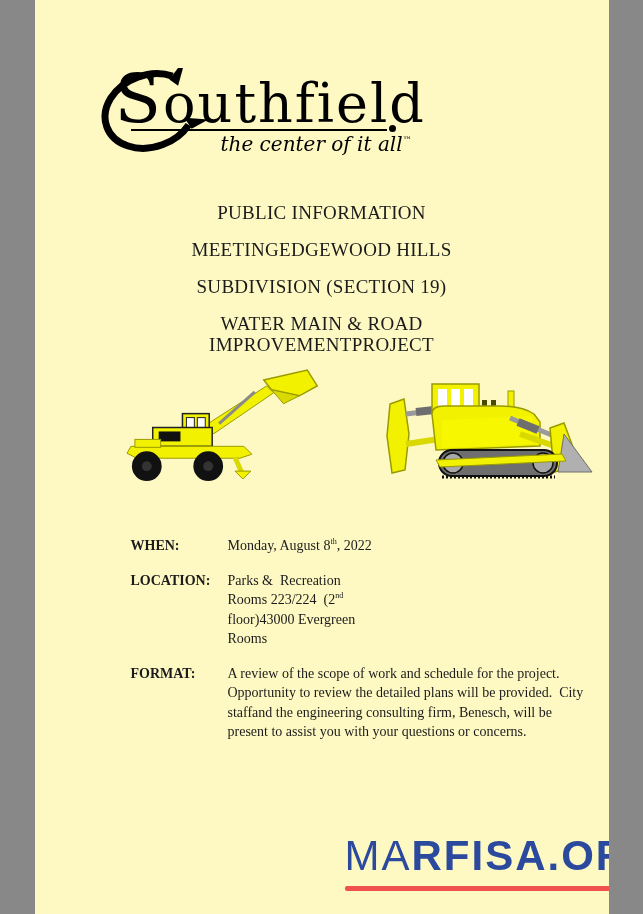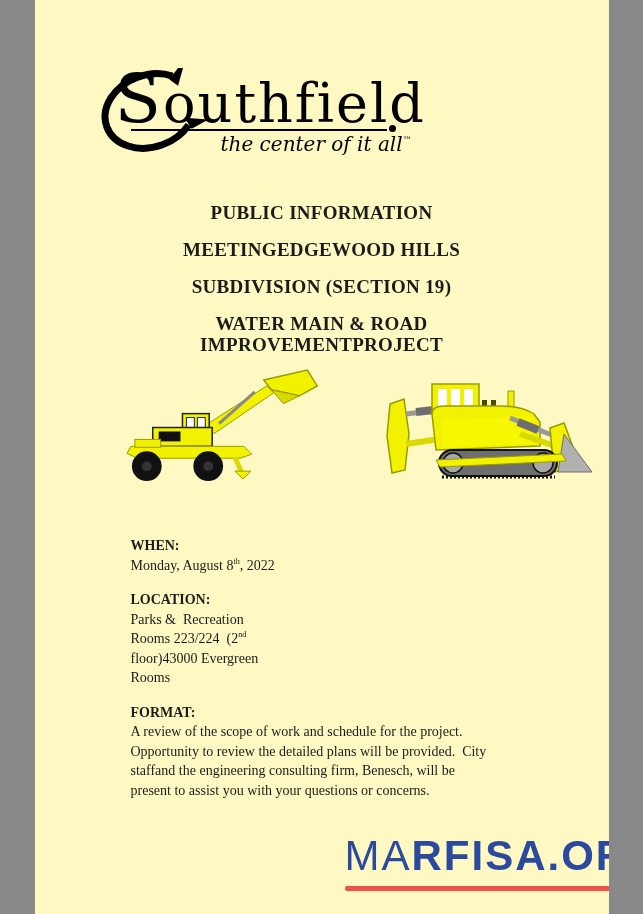--- a/index.html
+++ b/index.html
@@ -22,30 +22,30 @@
   .logo .rule { position:absolute; left:30px; top:61px; width:256px; border-top:2px solid #000; }
   .logo .period-dot { position:absolute; left:288px; top:57px; width:7px; height:7px; border-radius:50%; background:#000; }
   .logo .tagline {
     position:absolute; left:120px; top:64px; width:178px; text-align:center;
     font-family:"DejaVu Serif", serif; font-style:italic; font-size:20px; color:#000; white-space:nowrap;
   }
   .logo .tagline sup { font-size:9px; font-style:normal; vertical-align:super; }
 
   
   .title { position:absolute; left:0; top:202px; width:100%; text-align:center;
-           font-weight:bold; font-size:19px; letter-spacing:0.3px; color:#1b1b1b; }
+           font-weight:normal; font-size:19px; letter-spacing:0.3px; color:#1b1b1b; }
   .title p { margin:0 0 16px 0; line-height:21px; }
 
   
   .excavator { position:absolute; left:88px; top:366px; width:218px; height:124px; }
   .bulldozer { position:absolute; left:346px; top:376px; width:222px; height:110px; }
 
   
   .details { position:absolute; left:96px; top:536px; width:478px; font-size:14px; }
-  .detail-row { display:flex; margin-bottom:15px;flex-direction:column; }
+  .detail-row { display:flex; margin-bottom:15px; }
   .detail-label { width:97px; flex-shrink:0; font-weight:bold; line-height:19.5px; }
   .detail-value { line-height:19.5px; }
   .detail-line { white-space:pre-wrap; }
   .detail-line sup { font-size:0.58em; line-height:0; }
 
   
   .watermark { position:absolute; left:310px; top:833px; width:322px; }
   .watermark .wm-text {
     font-family:"Liberation Sans", sans-serif; font-size:42px; line-height:46px;
     letter-spacing:2px; white-space:nowrap;

